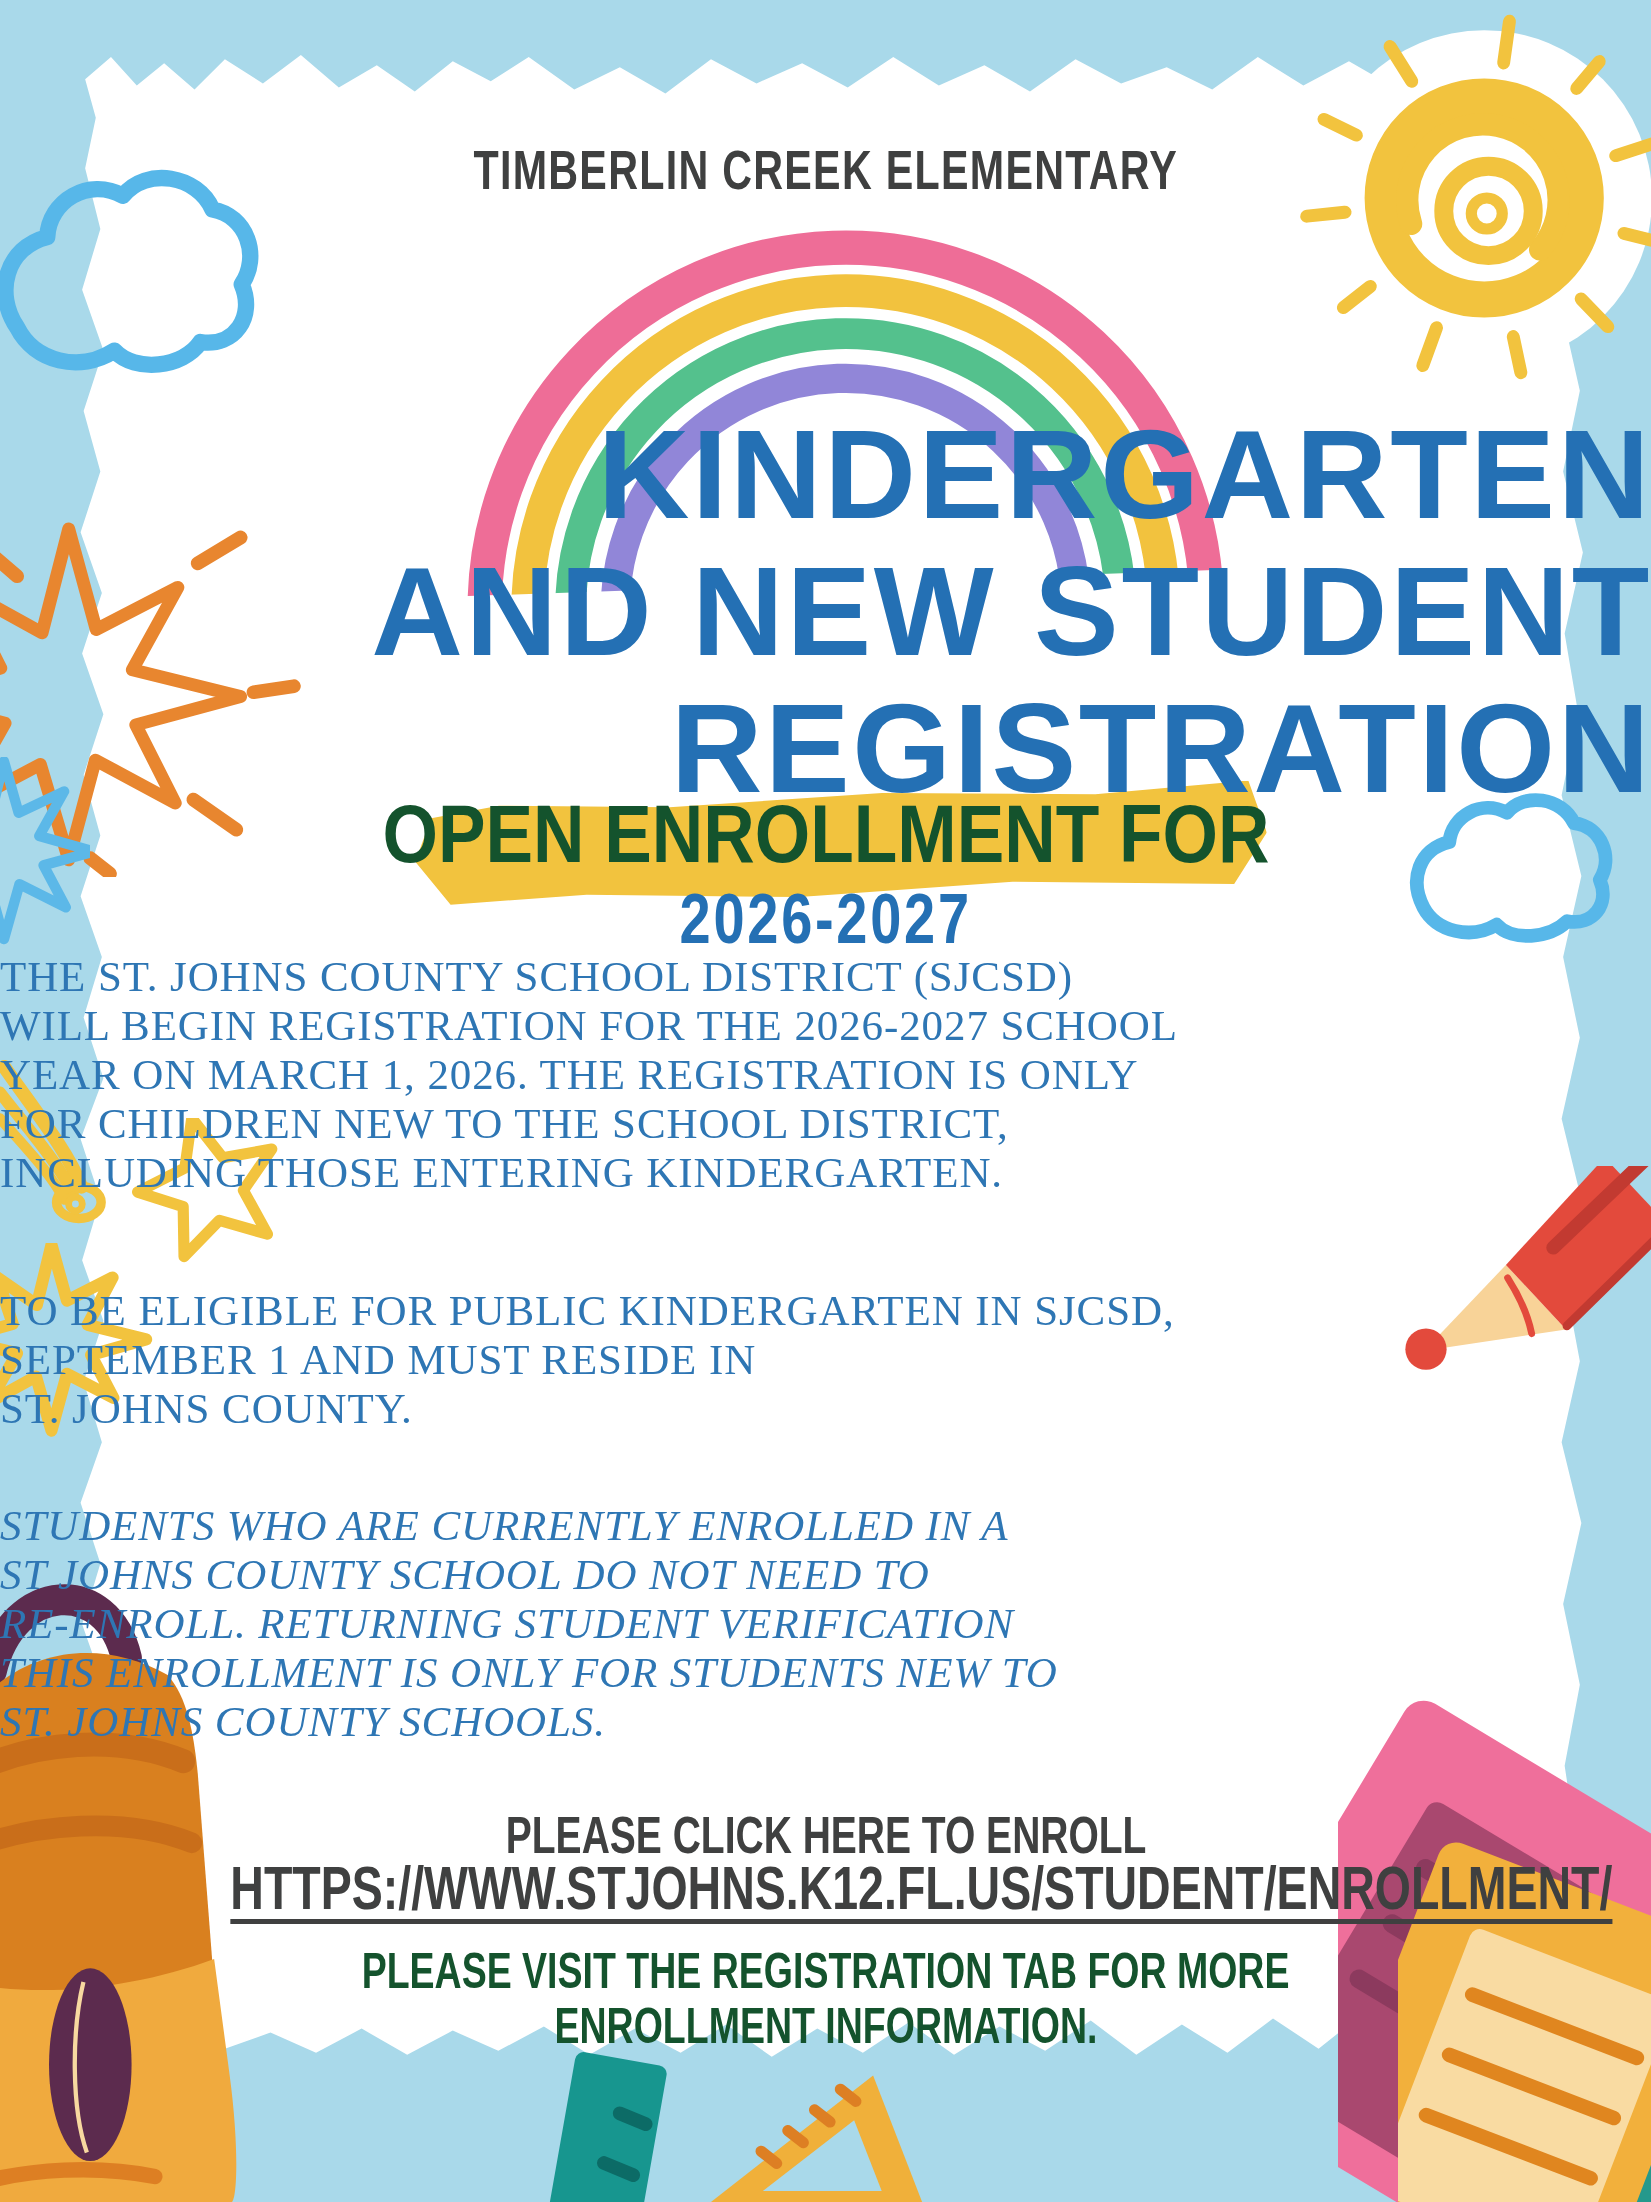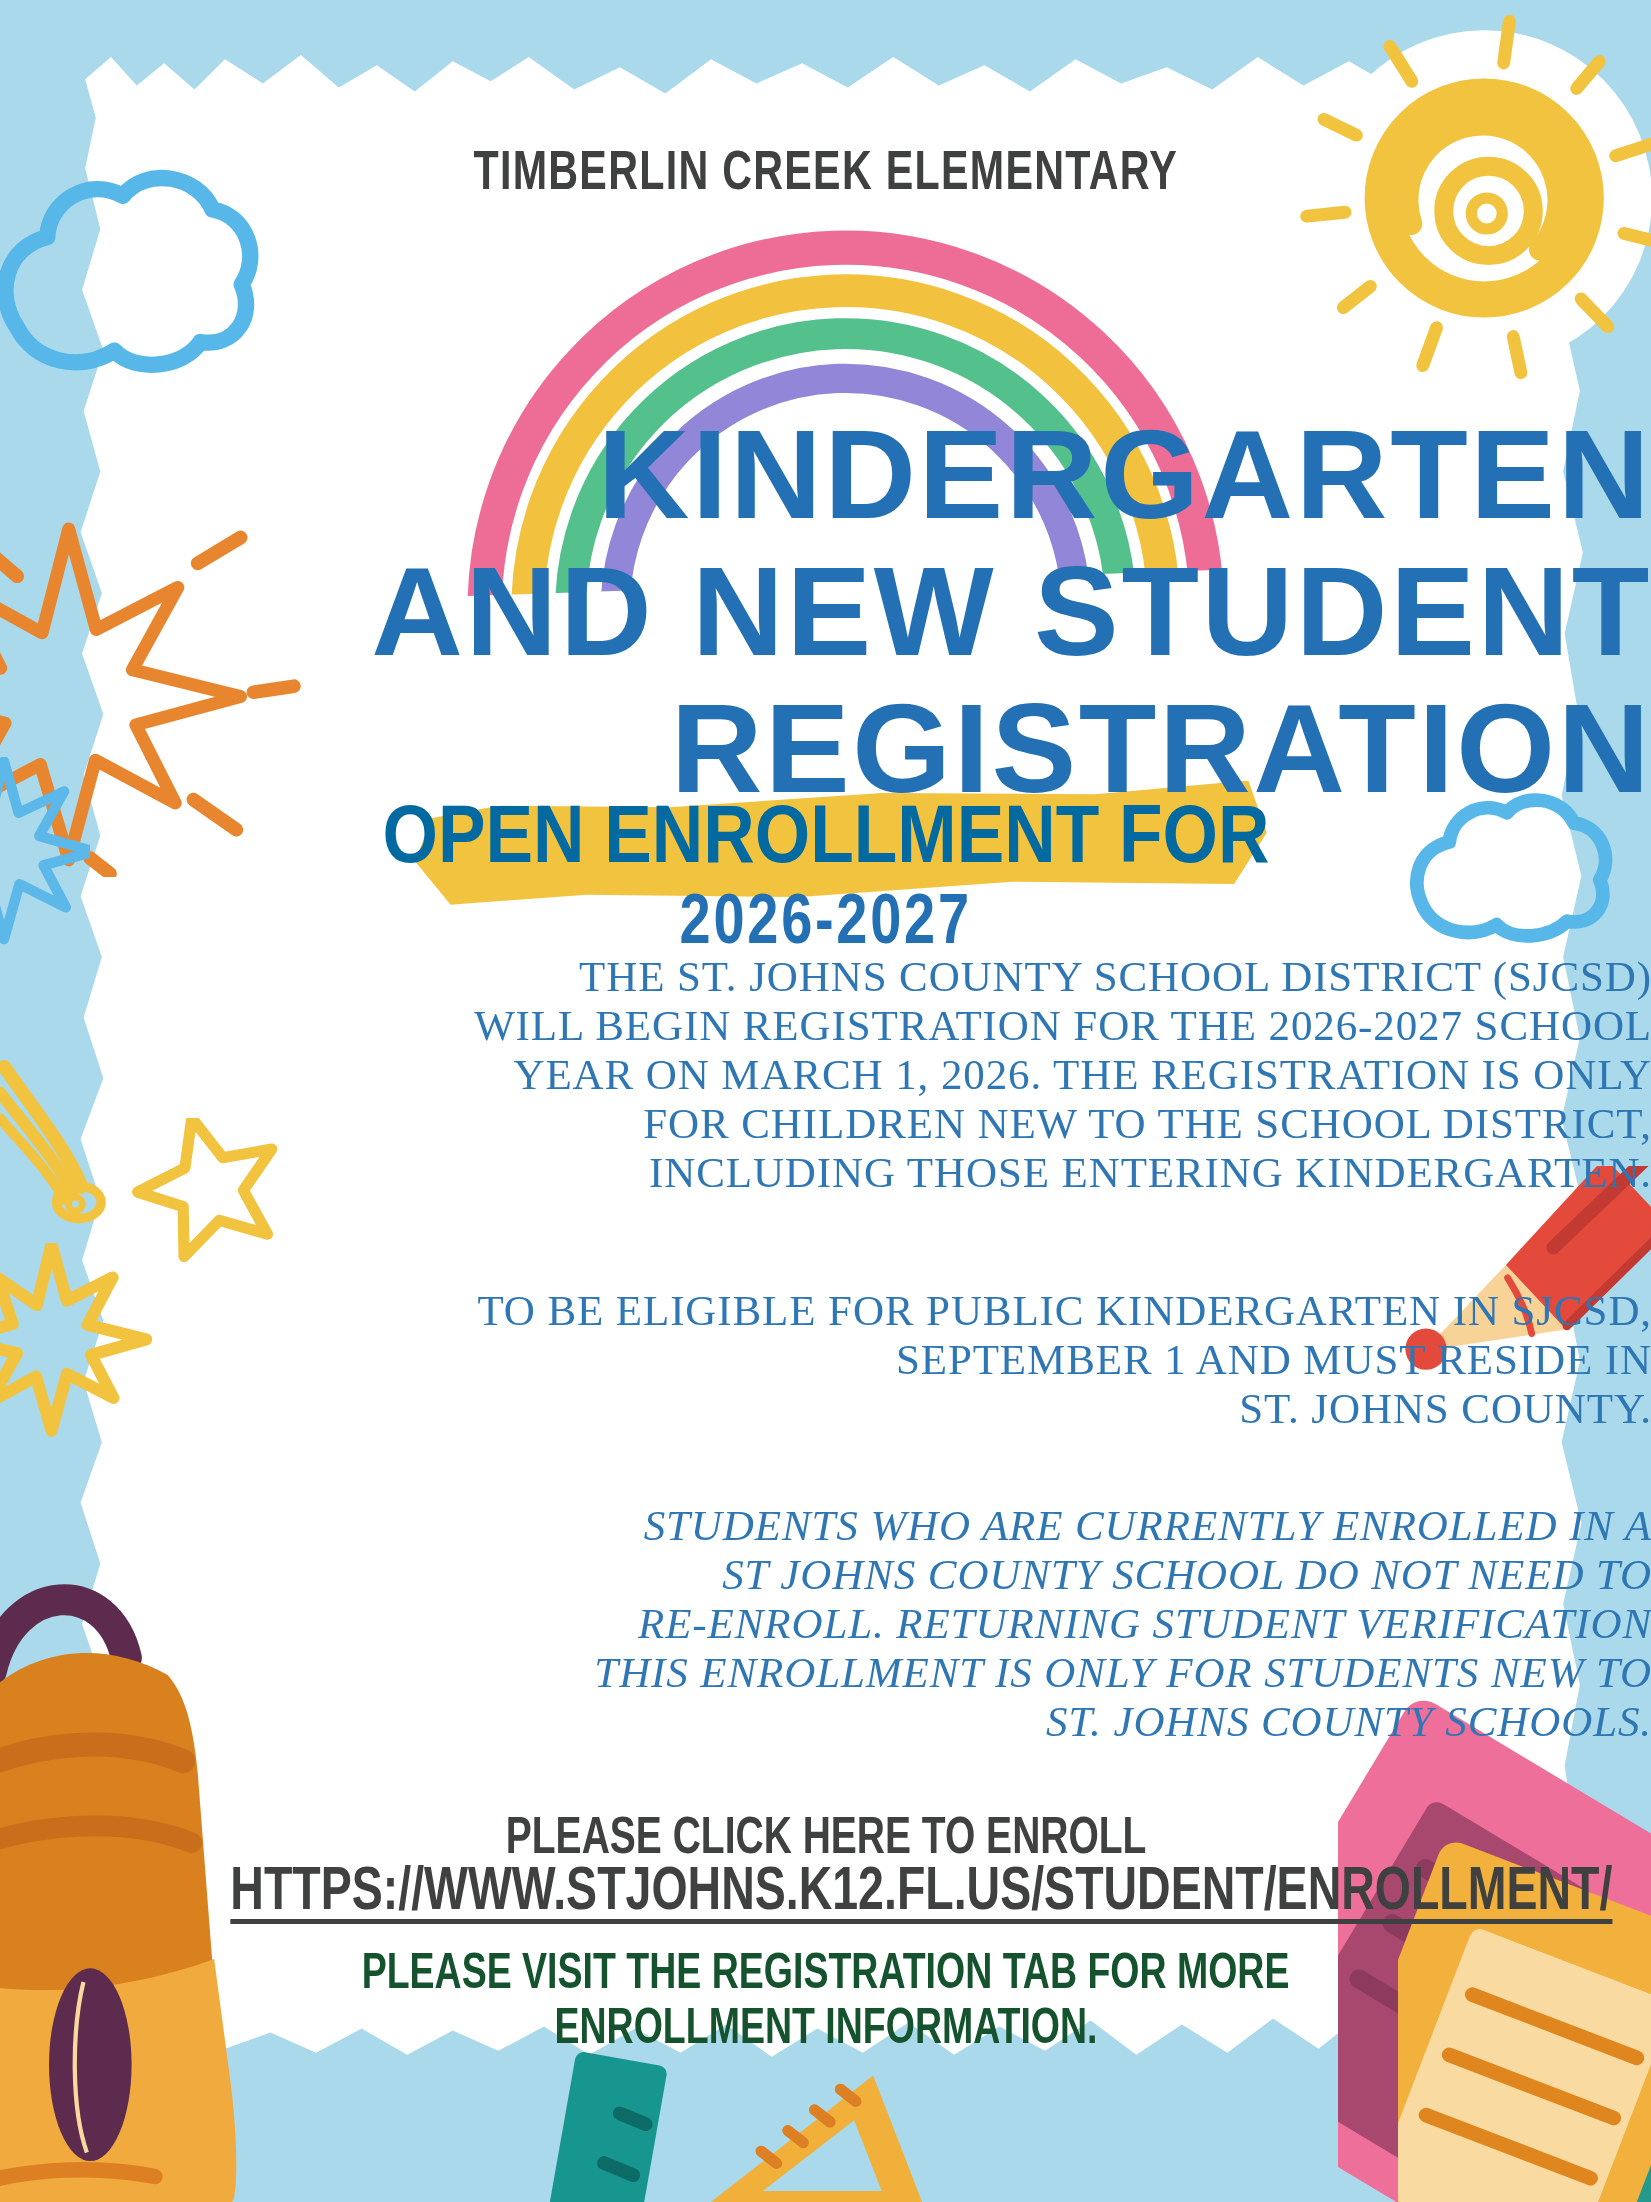--- a/index.html
+++ b/index.html
@@ -5,28 +5,28 @@
   html,body{margin:0;padding:0;background:#a9d9ea;}
   .canvas{position:relative;width:1652px;height:2203px;background:#a9d9ea;overflow:hidden;
           font-family:"Liberation Sans", sans-serif;}
   .paper{position:absolute;left:73px;top:47px;width:1519px;height:2022px;background:#ffffff;
     clip-path:polygon(0.8% 1.6%,2.5% 0.5%,4.2% 1.9%,6% 0.8%,8% 2.1%,10% 0.6%,12.5% 1.8%,15% 0.4%,17.5% 2%,20% 0.9%,22.5% 2.2%,25% 0.7%,27.5% 1.7%,30% 0.5%,33% 2.1%,36% 1%,39% 2.3%,42% 0.6%,45% 1.8%,48% 0.8%,51% 2%,54% 0.5%,57% 1.9%,60% 0.9%,63% 2.2%,66% 0.6%,69% 1.8%,72% 1%,75% 2.1%,78% 0.5%,81% 1.9%,84% 0.7%,87% 2%,90% 0.8%,93% 1.7%,96% 0.6%,98.6% 1.5%,99.2% 3%,98.2% 6%,99.3% 9%,98% 13%,99.2% 17%,98.1% 21%,99.4% 25%,98.2% 29%,99.1% 33%,98% 37%,99.3% 41%,98.1% 45%,99.2% 49%,98% 53%,99.3% 57%,98.2% 61%,99.2% 65%,98% 69%,99.3% 73%,98.1% 77%,99.2% 81%,98.2% 85%,99% 89%,98.4% 92%,96% 94%,93.5% 95.5%,91% 97%,88% 98.2%,85% 97.2%,82% 99%,79% 97.5%,76% 99.2%,73% 97.8%,70% 99.3%,67% 97.6%,64% 99.1%,61% 97.9%,58% 99.3%,55% 97.7%,52% 99.2%,49% 98%,46% 99.4%,43% 97.8%,40% 99.2%,37% 98%,34% 99.3%,31% 97.9%,28% 99.1%,25% 98.1%,22% 99.3%,19% 98%,16% 99.2%,13% 98.2%,10% 99%,7% 98.3%,4% 99.1%,1.5% 98.5%,0.6% 96%,1.8% 93%,0.5% 90%,1.9% 87%,0.7% 84%,2% 81%,0.6% 78%,1.8% 75%,0.5% 72%,1.9% 69%,0.7% 66%,2% 63%,0.6% 60%,1.8% 57%,0.5% 54%,2% 51%,0.7% 48%,1.9% 45%,0.5% 42%,1.8% 39%,0.7% 36%,2% 33%,0.6% 30%,1.9% 27%,0.5% 24%,1.8% 21%,0.7% 18%,2% 15%,0.6% 12%,1.8% 9%,0.8% 6%,1.5% 3.5%);}
   .abs{position:absolute;}
   .txt{position:absolute;left:0;width:100%;text-align:center;white-space:nowrap;}
   .cond{display:inline-block;transform:scaleX(0.75);transform-origin:center;white-space:nowrap;}
   .school-name{top:138px;font-size:55px;font-weight:bold;color:#3f4040;letter-spacing:1.7px;}
   .title{top:406px;color:#2470b4;font-weight:bold;font-size:127px;line-height:137px;letter-spacing:2.6px;text-align:right;}
-  .subtitle{top:788px;font-size:81px;font-weight:bold;color:#0369a1;}
+  .subtitle{top:788px;font-size:81px;font-weight:bold;color:#14532d;}
   .subtitle .cond{transform:scaleX(0.88);}
   .highlight{position:absolute;left:415px;top:792px;width:852px;height:105px;background:#f2c33e;
     transform:rotate(-1.6deg);
     clip-path:polygon(2% 14%,10% 4%,30% 10%,55% 2%,80% 9%,98% 0%,100% 50%,96% 98%,70% 90%,45% 99%,20% 91%,4% 97%,0% 55%);}
   .school-year{top:879px;font-size:70px;font-weight:bold;color:#2470b4;letter-spacing:3.4px;text-align:center;}
   .school-year .cond{transform:scaleX(0.8);}
-  .para{position:absolute;left:0;width:100%;text-align:right;color:#2e76b4;
+  .para{position:absolute;left:0;width:100%;text-align:left;color:#2e76b4;
         font-family:"Liberation Serif", serif;font-size:43px;line-height:49px;letter-spacing:0.9px;}
   .p1{top:952px;} .p2{top:1253px;margin-top:33px;} .p3{top:1501px;font-style:italic;}
   .cta-label{top:1805px;font-size:52px;font-weight:bold;color:#3f4040;}
   .url-line{top:1852px;font-size:62px;font-weight:bold;}
   .url-line a{color:#3f4040;text-decoration:underline;text-decoration-thickness:5.2px;text-underline-offset:10.3px;}
   .footer{top:1944px;font-size:50px;font-weight:bold;color:#14532d;line-height:55px;}
   svg{display:block;}
 </style>
 </head>
 <body>

